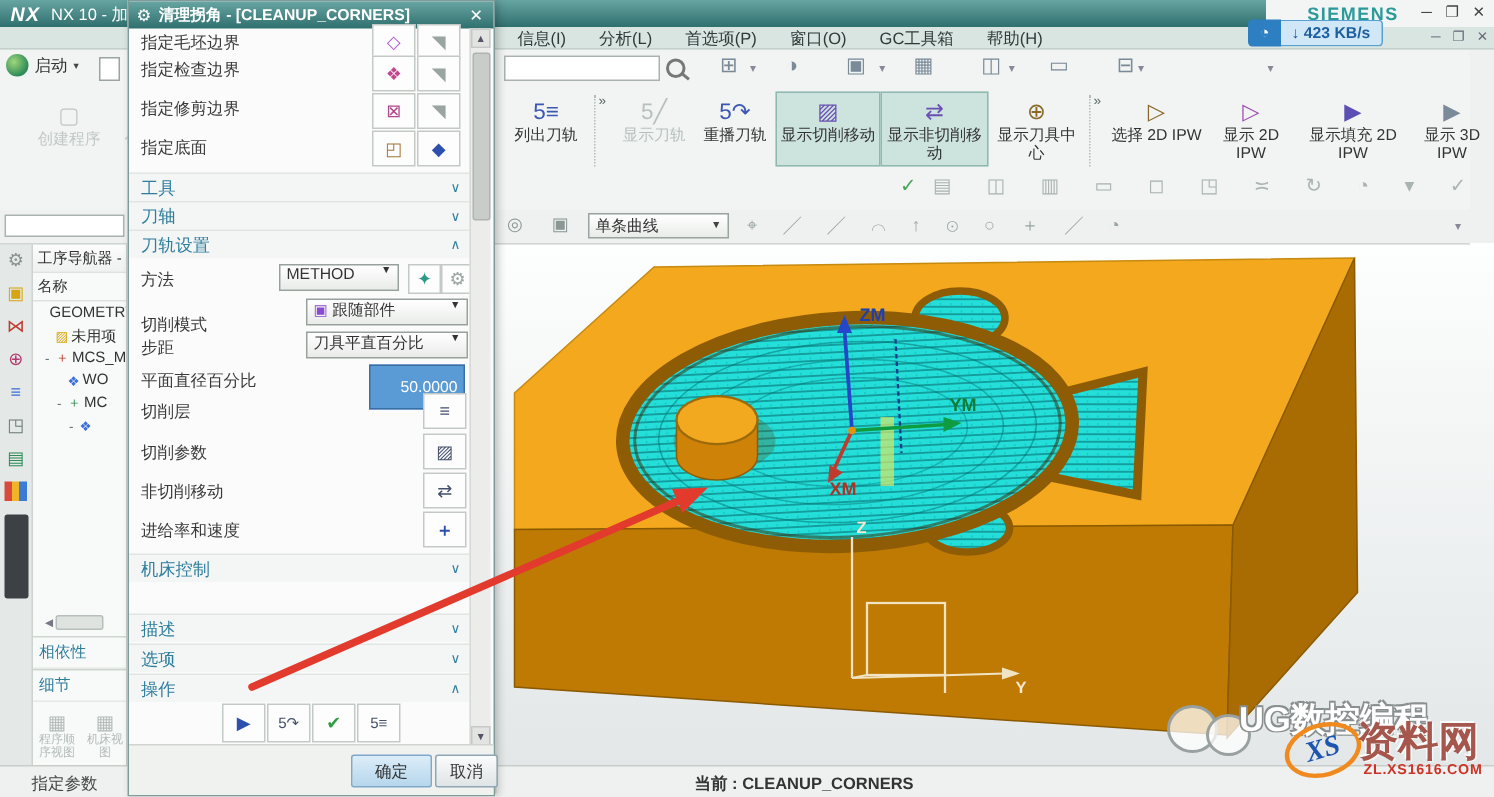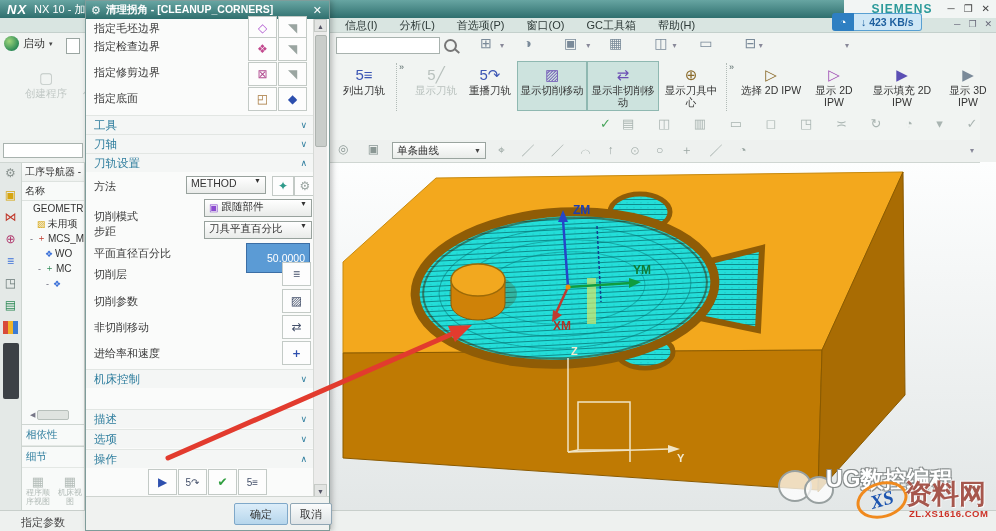--- a/index.html
+++ b/index.html
@@ -394,20 +394,21 @@
       <line x1="545" y1="288" x2="545" y2="300"></line>
     </g>
     <text x="486" y="193" fill="#f3ead0" style="font:700 11px 'Liberation Sans',sans-serif">Z</text>
     <text x="592" y="300" fill="#f3ead0" style="font:700 11px 'Liberation Sans',sans-serif">Y</text>
   </svg>
 </div>
 
 <div id="statusbar" class="abs">
   <span id="sb-prompt">指定参数</span>
   <span class="sb-sep" style="left:330px"></span>
+  <span id="sb-current">当前 : CLEANUP_CORNERS</span>
 </div>
 
 <div id="dialog" class="abs">
   <div id="dlg-title">
     <span class="gear">⚙</span>
     <span class="ttl">清理拐角 - [CLEANUP_CORNERS]</span>
     <span class="x">✕</span>
   </div>
 
   <div class="drow" style="top:16px">指定毛坯边界</div>

